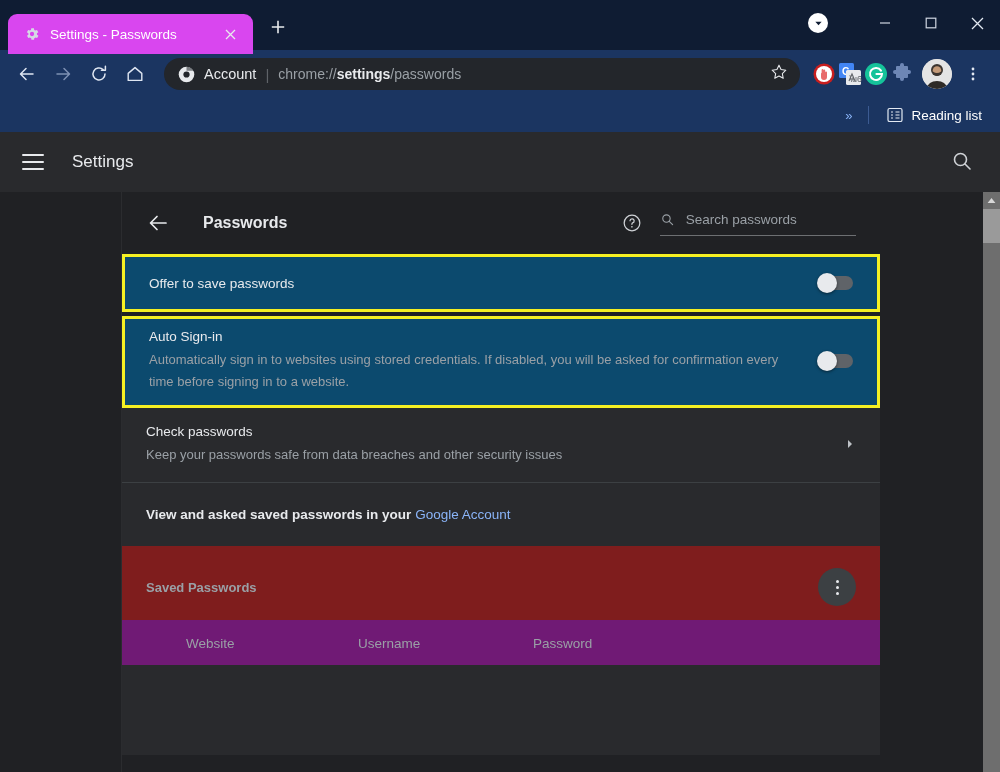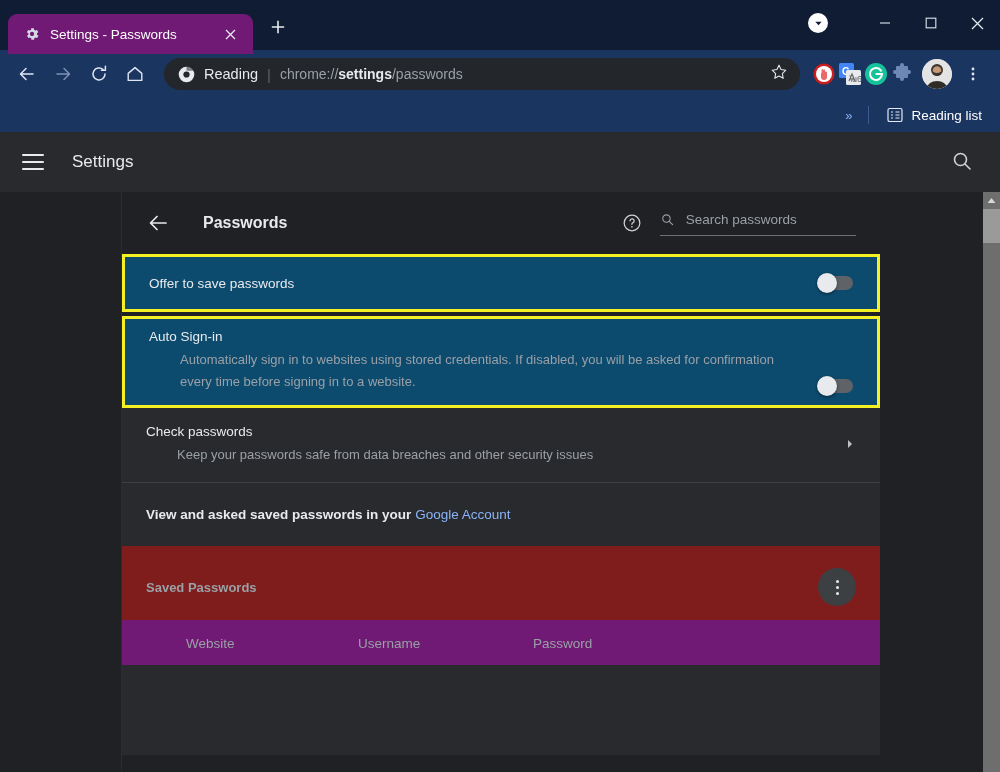--- a/index.html
+++ b/index.html
@@ -20,21 +20,21 @@
     position: relative;
     display: flex;
     align-items: flex-end;
   }
   .tabstrip { display: flex; align-items: flex-end; height: 50px; padding-left: 8px; }
   .tab {
     display: flex; align-items: center; gap: 10px;
     height: 40px;
     min-width: 245px;
     padding: 0 12px 0 16px;
-    background: #701a75;
+    background: #d946ef;
     border-radius: 9px 9px 0 0;
     position: relative;
     top: 4px;
     margin-top: 28px;
   }
   .tab-favicon { width: 16px; height: 16px; flex: 0 0 16px; display: block; }
   .tab-title {
     color: #ffffff;
     font-size: 13.5px;
     white-space: nowrap;
@@ -191,21 +191,21 @@
     background: #292a2d;
     margin: 0 0 0 0;
   }
   .row {
     display: flex; align-items: center;
     padding: 0 24px;
     min-height: 56px;
   }
   .row-text { flex: 1 1 auto; padding-right: 20px; }
   .row-title { color: #e8eaed; font-size: 13.5px; }
-  .row-sub { color: #9aa0a6; font-size: 13px; line-height: 22px; margin-top: 5px; margin-left: 31px; }
+  .row-sub { color: #9aa0a6; font-size: 13px; line-height: 22px; margin-top: 5px; }
 
   .highlight-box {
     border: 3px solid #f5f023;
     background: #0c4a6e;
   }
 
   
   .toggle {
     width: 34px; height: 14px;
     background: #5f6368;
@@ -343,21 +343,21 @@
         <path d="M3.2 9.4 L10 3.6 L16.8 9.4 V16.4 H3.2 Z" stroke="#dfe6f2" stroke-width="1.4" fill="none" stroke-linejoin="round"></path>
       </svg>
     </div>
 
     <div class="omnibox">
       <svg width="17" height="17" viewBox="0 0 24 24">
         <circle cx="12" cy="12" r="11" fill="#e8eaed"></circle>
         <circle cx="12" cy="12" r="4.4" fill="#23262b"></circle>
         <path d="M12 1 A11 11 0 0 1 21.5 6.6 L12 6.6 Z" fill="#23262b" opacity=".55"></path>
       </svg>
-      <span class="omni-chrome-label">Reading</span>
+      <span class="omni-chrome-label">Account</span>
       <span class="omni-sep">|</span>
       <span class="omni-url"><span>chrome://</span><b>settings</b><span>/passwords</span></span>
       <span class="omni-star">
         <svg width="18" height="18" viewBox="0 0 20 20">
           <path d="M10 2.4 L12.3 7.3 L17.6 8 L13.7 11.7 L14.7 17 L10 14.4 L5.3 17 L6.3 11.7 L2.4 8 L7.7 7.3 Z" fill="none" stroke="#e8eaed" stroke-width="1.2" stroke-linejoin="round"></path>
         </svg>
       </span>
     </div>
 
     <svg class="ext-icon" viewBox="0 0 24 24">
@@ -467,21 +467,21 @@
           </div>
           <div class="toggle">
             <span class="knob"></span>
           </div>
         </div>
       </div>
 
       <div style="height:4px;background:#202124;"></div>
 
       <div class="highlight-box">
-        <div class="row" style="min-height:82px;padding-top:10px;padding-bottom:12px;align-items:flex-end;">
+        <div class="row" style="min-height:82px;padding-top:10px;padding-bottom:12px;">
           <div class="row-text">
             <div class="row-title">Auto Sign-in</div>
             <div class="row-sub">Automatically sign in to websites using stored credentials. If disabled, you will be asked for confirmation every time before signing in to a website.</div>
           </div>
           <div class="toggle">
             <span class="knob"></span>
           </div>
         </div>
       </div>
 

